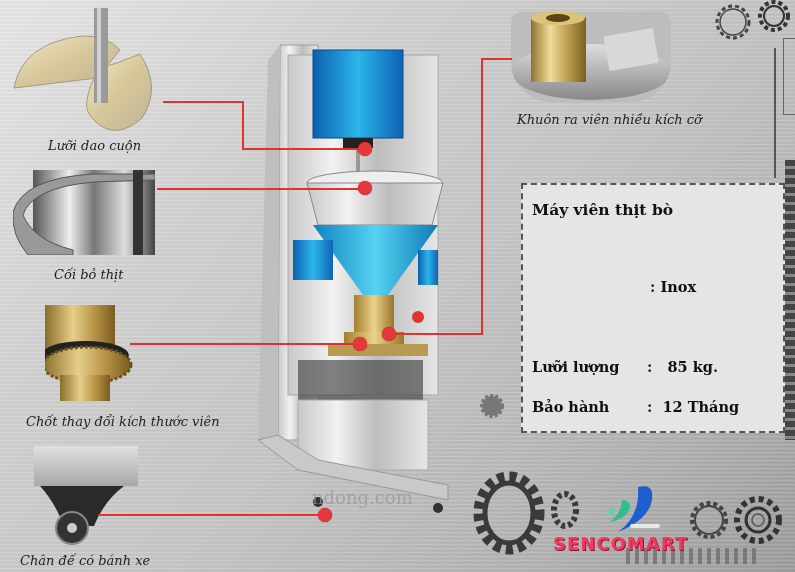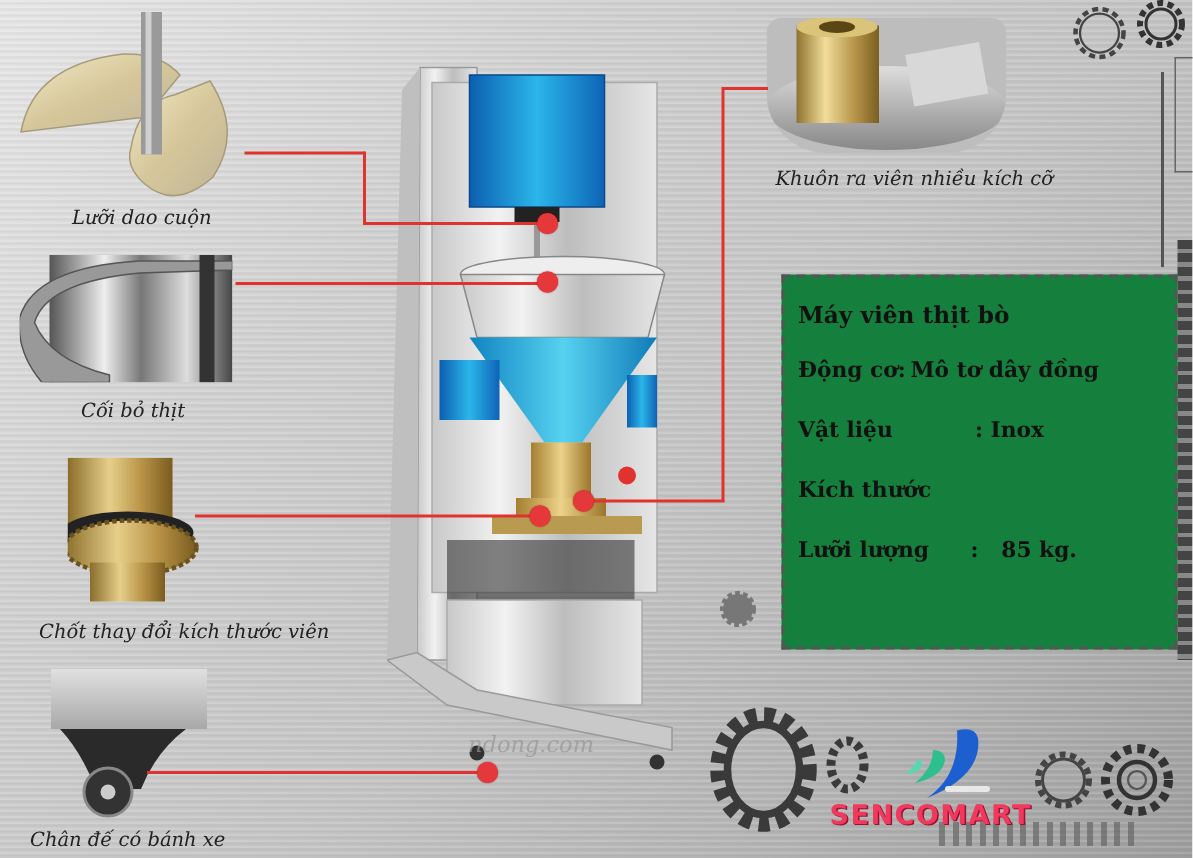--- a/index.html
+++ b/index.html
@@ -5,21 +5,21 @@
   html,body{margin:0;padding:0;}
   body{width:795px;height:572px;overflow:hidden;position:relative;font-family:"DejaVu Serif",serif;}
   .bg{position:absolute;left:0;top:0;width:795px;height:572px;
     background:
       repeating-linear-gradient(180deg, rgba(255,255,255,0.10) 0px, rgba(255,255,255,0.10) 1px, rgba(0,0,0,0.05) 2px, rgba(0,0,0,0.0) 4px),
       linear-gradient(135deg,#e8e8e8 0%,#d2d2d2 30%,#c6c6c6 55%,#b4b4b4 80%,#9e9e9e 100%);}
   .abs{position:absolute;}
   .caption{position:absolute;font-family:"DejaVu Serif",serif;font-style:italic;font-size:13px;color:#222;white-space:nowrap;}
   .line{position:absolute;background:#e0322f;}
   .dot{position:absolute;width:14px;height:14px;border-radius:50%;background:#e5383a;box-shadow:0 0 1px #a00;}
-  .spec-box{position:absolute;left:521px;top:183px;width:264px;height:250px;background:#15803d;
+  .spec-box{position:absolute;left:521px;top:183px;width:264px;height:250px;background:#e5e5e5;
     border:2px dashed #555;box-sizing:border-box;padding:10px 0 0 9px;}
   .spec-title{font-family:"DejaVu Serif",serif;font-weight:bold;font-size:15.5px;color:#111;height:33px;line-height:30px;}
   .spec-row{font-family:"DejaVu Serif",serif;font-weight:bold;font-size:14.5px;color:#111;height:40px;line-height:38px;white-space:nowrap;position:relative;}
   .spec-row .k{position:absolute;left:0;}
   .spec-row .v{position:absolute;}
   .part-img{position:absolute;overflow:hidden;}
   .gear{position:absolute;}
   .logo-text{position:absolute;left:553px;top:533px;font-family:"DejaVu Sans",sans-serif;font-weight:bold;font-size:18px;letter-spacing:1px;color:#f03a5d;text-shadow:1px 1px 0 #9b1030;}
 </style>
 </head>
@@ -201,21 +201,21 @@
     <rect x="70" y="304" width="100" height="12" fill="#b89a50"></rect>
     <circle cx="160" cy="277" r="6" fill="#e0322f"></circle>
 
     <rect x="40" y="320" width="125" height="40" fill="#333" opacity="0.6"></rect>
     <rect x="40" y="360" width="130" height="70" fill="url(#steel)" stroke="#aaa"></rect>
     <path d="M0 400 L40 430 L190 460 L190 445 L60 420 L20 395 Z" fill="#c9c9c9" stroke="#999"></path>
     <circle cx="60" cy="462" r="5" fill="#333"></circle>
     <circle cx="180" cy="468" r="5" fill="#333"></circle>
   </svg>
 </div>
-<div class="abs" style="left:312px;top:487px;font-family:'DejaVu Serif',serif;font-size:15px;color:rgba(150,150,150,0.7);font-style:italic;">ndong.com</div>
+<div class="abs" style="left:312px;top:487px;font-family:'DejaVu Serif',serif;font-size:18px;color:rgba(150,150,150,0.7);">ndong.com</div>
 
 <div class="line" style="left:163px;top:101px;width:80px;height:2px;"></div>
 <div class="line" style="left:242px;top:101px;width:2px;height:48px;"></div>
 <div class="line" style="left:242px;top:148px;width:125px;height:2px;"></div>
 <div class="dot" style="left:358px;top:142px;"></div>
 
 <div class="line" style="left:157px;top:188px;width:210px;height:2px;"></div>
 <div class="dot" style="left:358px;top:181px;"></div>
 
 <div class="line" style="left:130px;top:343px;width:230px;height:2px;"></div>
@@ -225,35 +225,33 @@
 <div class="line" style="left:481px;top:58px;width:2px;height:276px;"></div>
 <div class="line" style="left:395px;top:333px;width:88px;height:2px;"></div>
 <div class="dot" style="left:382px;top:327px;"></div>
 
 <div class="line" style="left:98px;top:514px;width:232px;height:2px;"></div>
 <div class="dot" style="left:318px;top:508px;"></div>
 
 <div class="spec-box">
   <div class="spec-title">Máy viên thịt bò</div>
   <div class="spec-row">
-    <span class="k">Động cơ:</span>
-    <span class="v" style="left:75px;">Mô tơ dây đồng</span>
-  </div>
-  <div class="spec-row">
-    <span class="k">Vật liệu</span>
+  </div>
+  <div class="spec-row">
     <span class="v" style="left:118px;">: Inox</span>
   </div>
   <div class="spec-row">
-    <span class="k">Kích thước</span>
   </div>
   <div class="spec-row">
     <span class="k">Lưỡi lượng</span>
     <span class="v" style="left:115px;white-space:pre;">:   85 kg.</span>
   </div>
   <div class="spec-row">
+    <span class="k">Bảo hành</span>
+    <span class="v" style="left:115px;white-space:pre;">:  12 Tháng</span>
   </div>
 </div>
 
 <svg class="abs" style="left:600px;top:482px" width="60" height="52" viewBox="0 0 60 52">
   <path d="M18 50 Q40 35 38 5 Q50 2 52 10 Q55 35 18 50 Z" fill="#1e5fd0"></path>
   <path d="M10 40 Q22 30 22 18 Q30 18 30 25 Q28 36 10 40 Z" fill="#2fbf8f"></path>
   <path d="M4 34 Q10 28 12 24 Q16 26 14 30 Q10 34 4 34 Z" fill="#5ad6b2"></path>
   <rect x="30" y="42" width="30" height="4" rx="2" fill="#e8e8e8"></rect>
 </svg>
 <div class="logo-text">SENCOMART</div>

